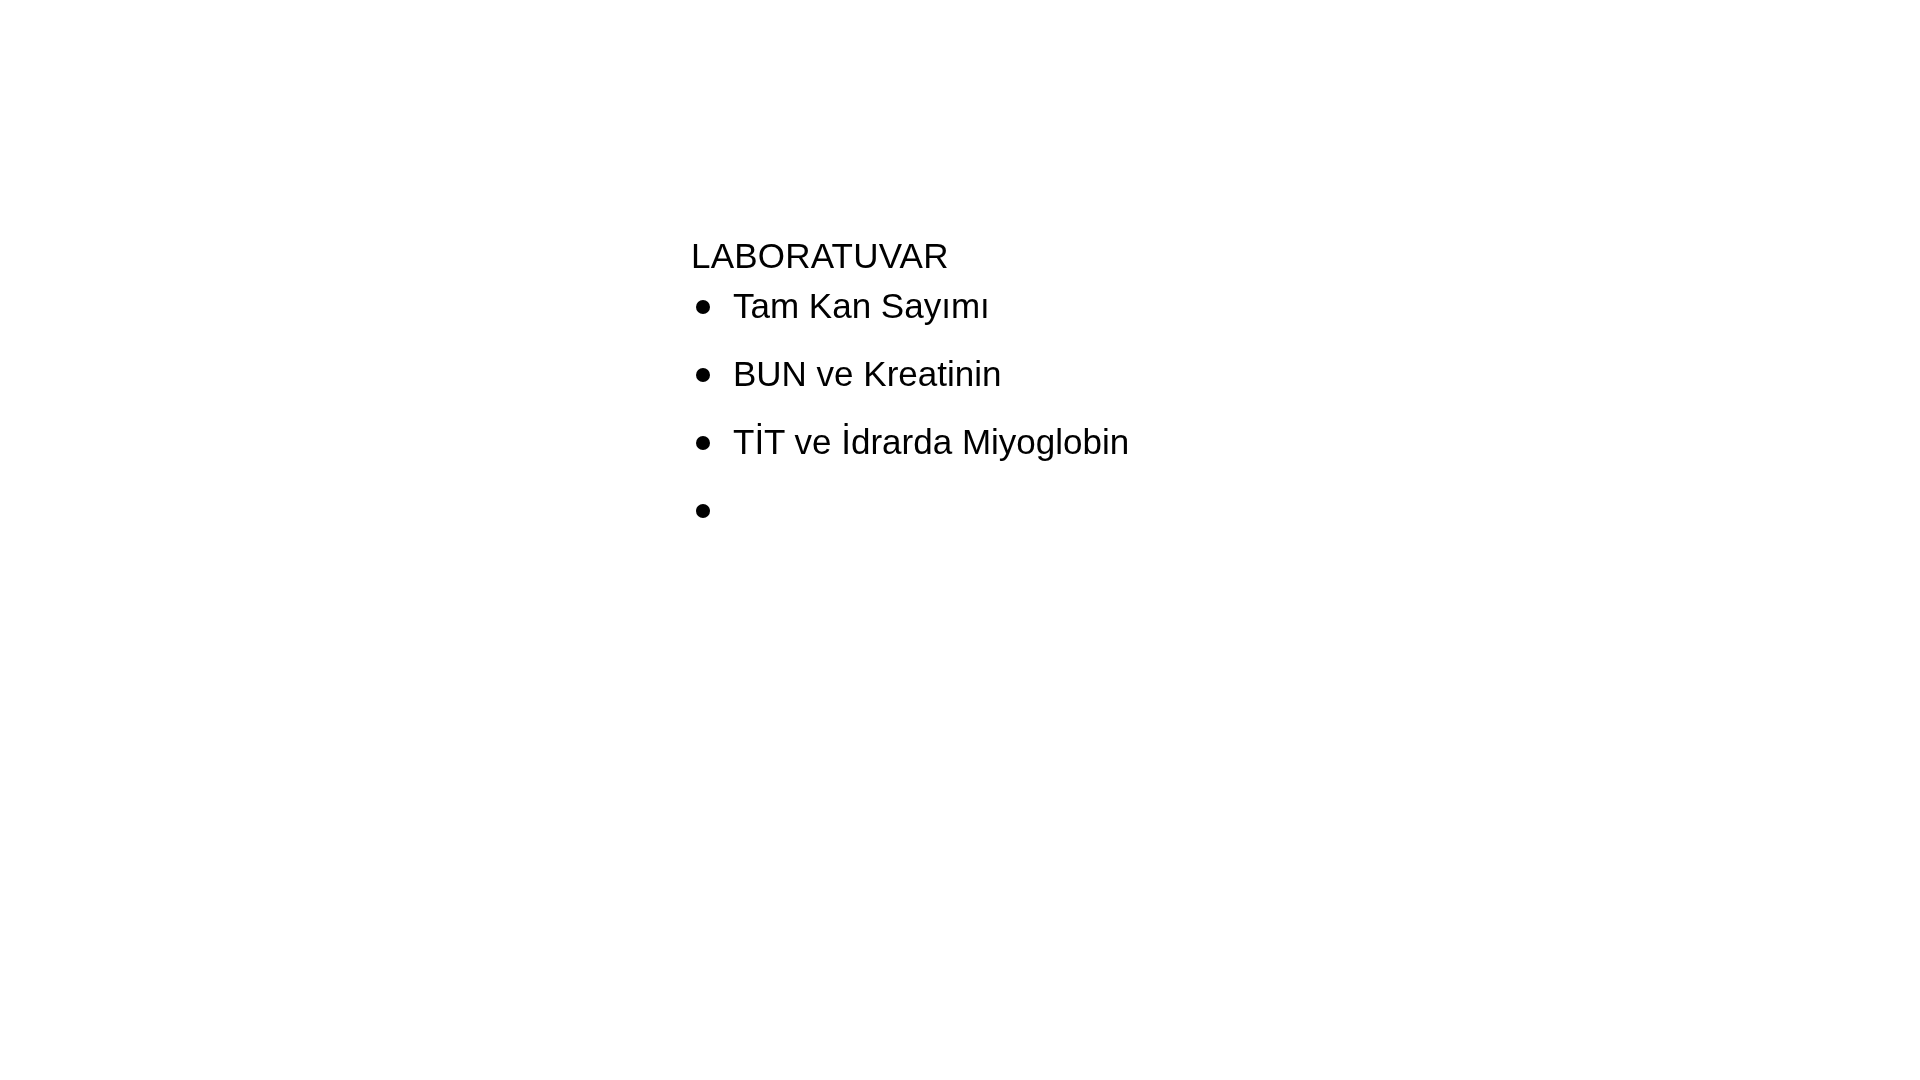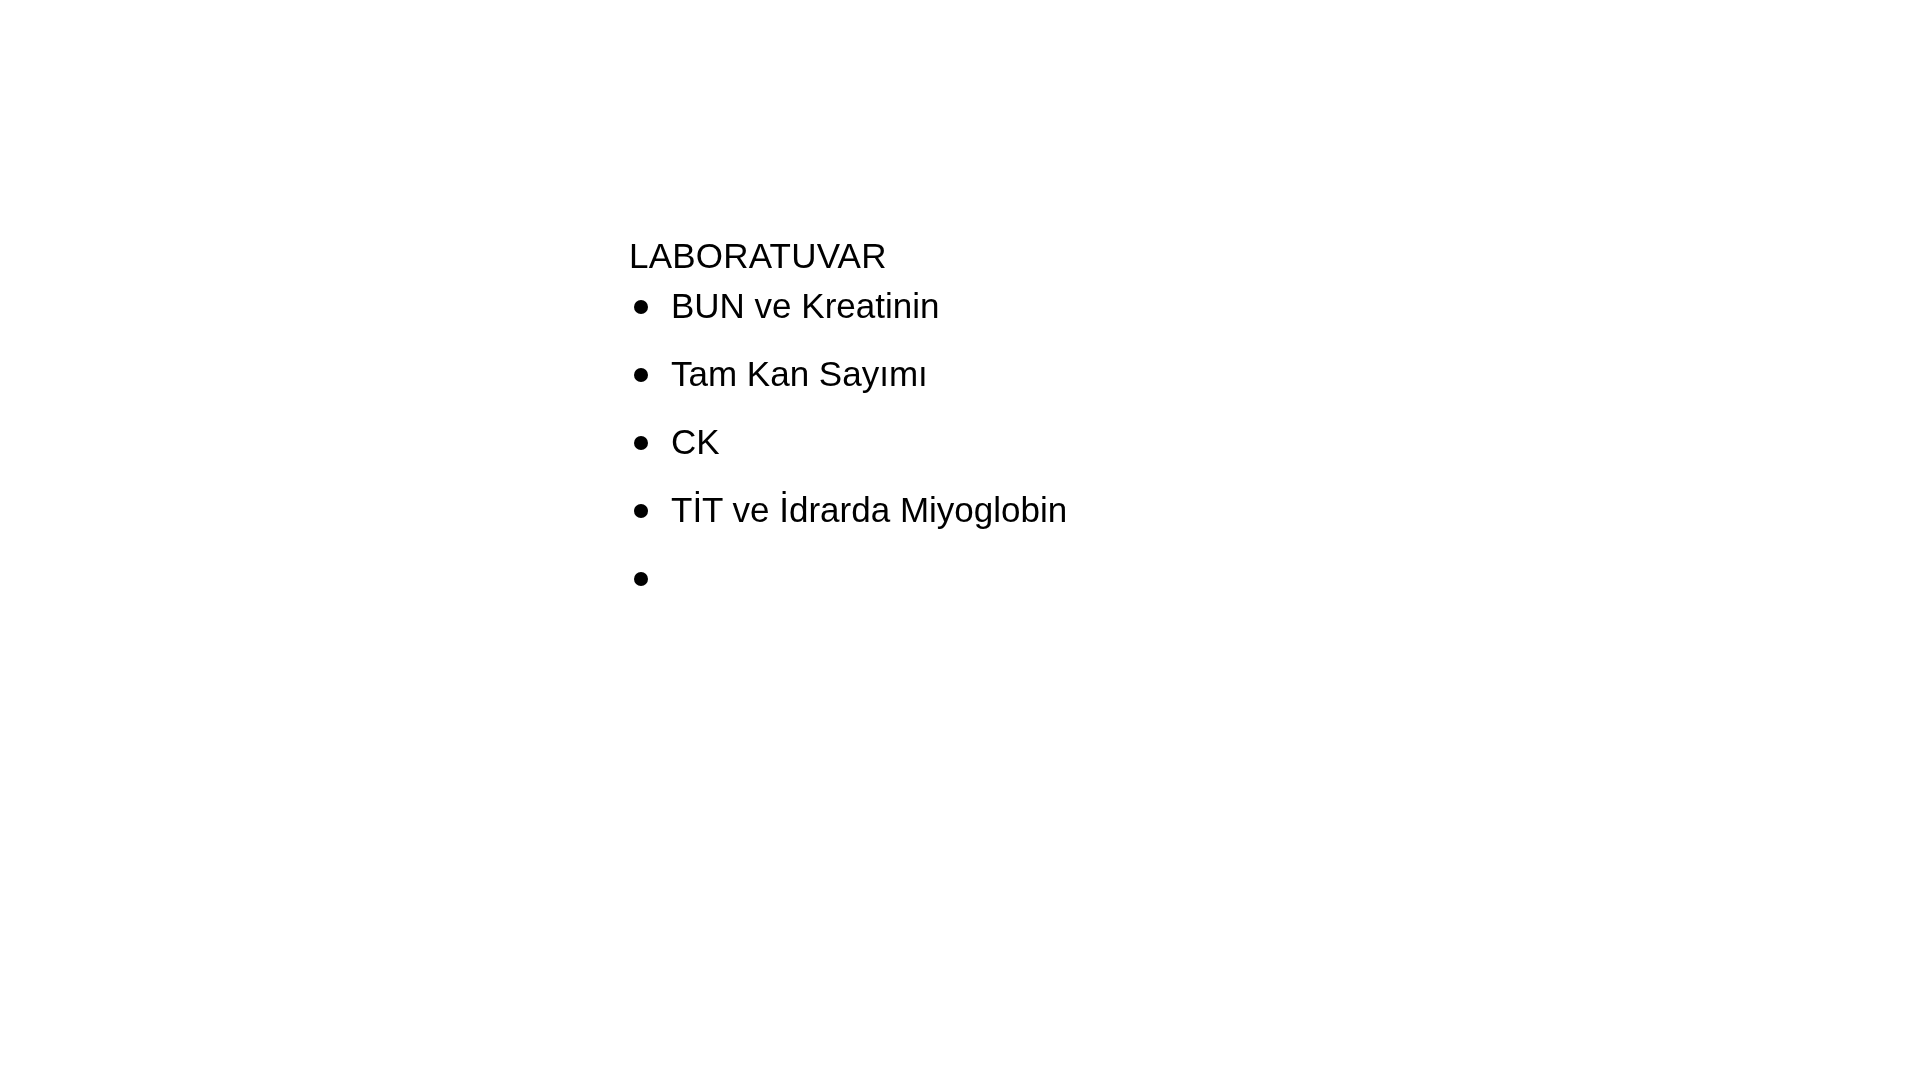--- a/index.html
+++ b/index.html
@@ -15,21 +15,21 @@
     overflow: hidden;
   }
   .slide {
     position: relative;
     width: 1920px;
     height: 1080px;
     background: #ffffff;
   }
   .content-block {
     position: absolute;
-    left: 629px;
+    left: 691px;
     top: 235px;
     width: 900px;
   }
   .slide-title {
     font-size: 35px;
     line-height: 1.18;
     font-weight: 400;
     color: #000000;
     letter-spacing: 0.2px;
     margin: 0 0 12px 0;
@@ -64,29 +64,25 @@
 </style>
 </head>
 <body>
 
 <div class="slide">
   <div class="content-block">
     <div class="slide-title">LABORATUVAR</div>
     <ul class="bullet-list">
       <li>
         <span class="dot"></span>
-        <span class="txt">BUN ve Kreatinin</span>
-      </li>
-      <li>
-        <span class="dot"></span>
         <span class="txt">Tam Kan Sayımı</span>
       </li>
       <li>
         <span class="dot"></span>
-        <span class="txt">CK</span>
+        <span class="txt">BUN ve Kreatinin</span>
       </li>
       <li>
         <span class="dot"></span>
         <span class="txt">TİT ve İdrarda Miyoglobin</span>
       </li>
       <li>
         <span class="dot"></span>
       </li>
     </ul>
   </div>

